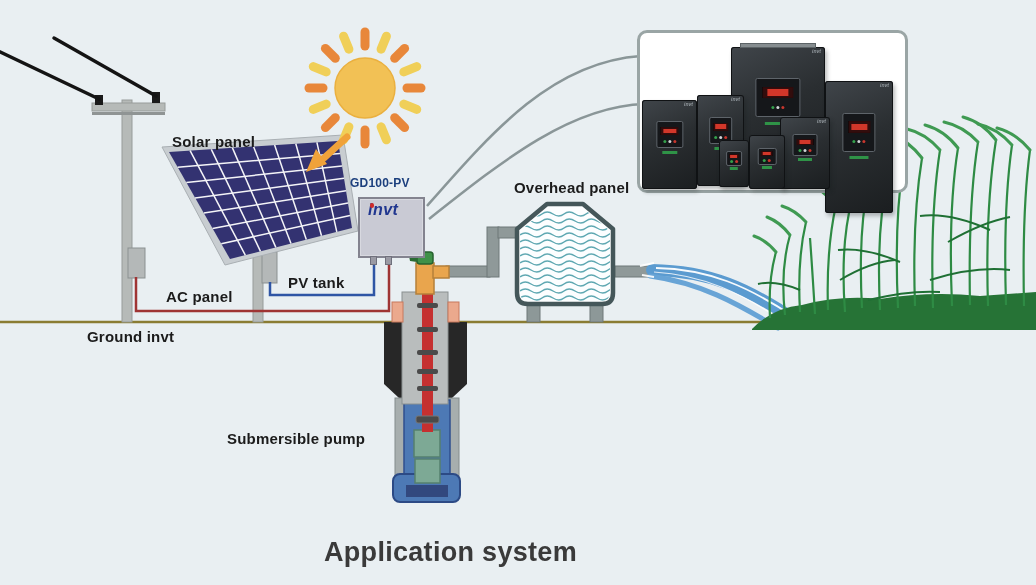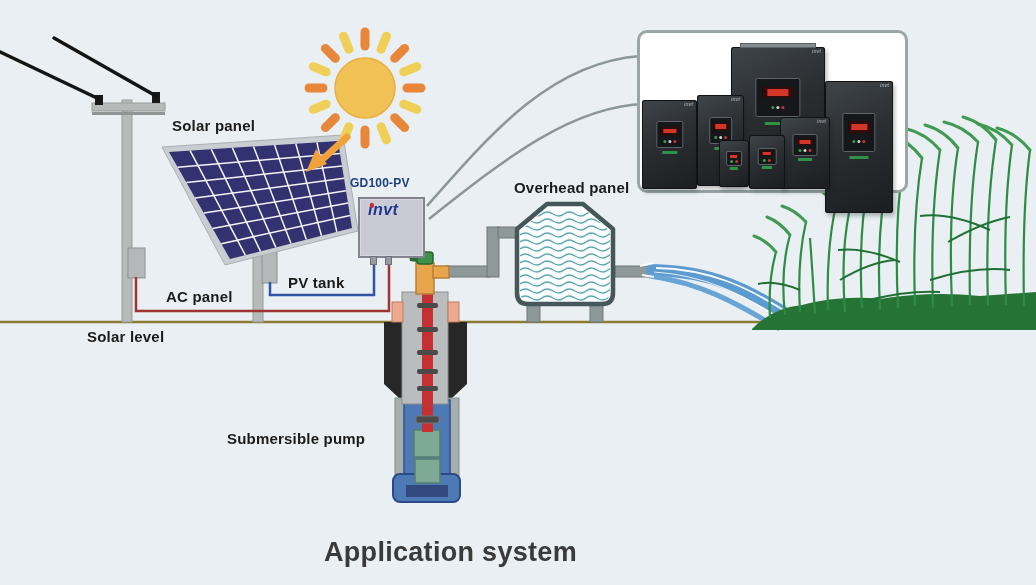--- a/index.html
+++ b/index.html
@@ -237,26 +237,26 @@
         <rect x="417" y="386" width="21" height="5" rx="2"></rect>
         <rect x="416" y="416" width="23" height="7" rx="2" stroke="#777" stroke-width="1"></rect>
       </g>
       <rect x="416" y="263" width="18" height="31" fill="#e9a54d" stroke="#b5803a" stroke-width="1.5"></rect>
       <rect x="433" y="266" width="16" height="12" fill="#e9a54d" stroke="#b5803a" stroke-width="1.5"></rect>
       <rect x="417" y="252" width="16" height="12" rx="3" fill="#3f9148" stroke="#27632f" stroke-width="1.5"></rect>
       <polygon points="409,256 417,253 417,262 410,261" fill="#2a6b33"></polygon>
     </g>
   </svg>
 
-  <div class="lbl" style="left:172px;top:117px">Solar panel</div>
+  <div class="lbl" style="left:172px;top:133px">Solar panel</div>
   <div class="lbl blue" style="left:350px;top:176px">GD100-PV</div>
   <div class="lbl" style="left:514px;top:179px">Overhead panel</div>
   <div class="lbl" style="left:166px;top:288px">AC panel</div>
   <div class="lbl" style="left:288px;top:274px">PV tank</div>
-  <div class="lbl" style="left:87px;top:328px">Solar level</div>
+  <div class="lbl" style="left:87px;top:328px">Ground invt</div>
   <div class="lbl" style="left:227px;top:430px">Submersible pump</div>
   <div class="caption" style="left:324px;top:537px">Application system</div>
 
   <div class="invbox">
     <span class="logo">
       <span>invt</span>
       <span class="dot"></span>
     </span>
   </div>
   <div class="stub" style="left:370px;top:256px"></div>

